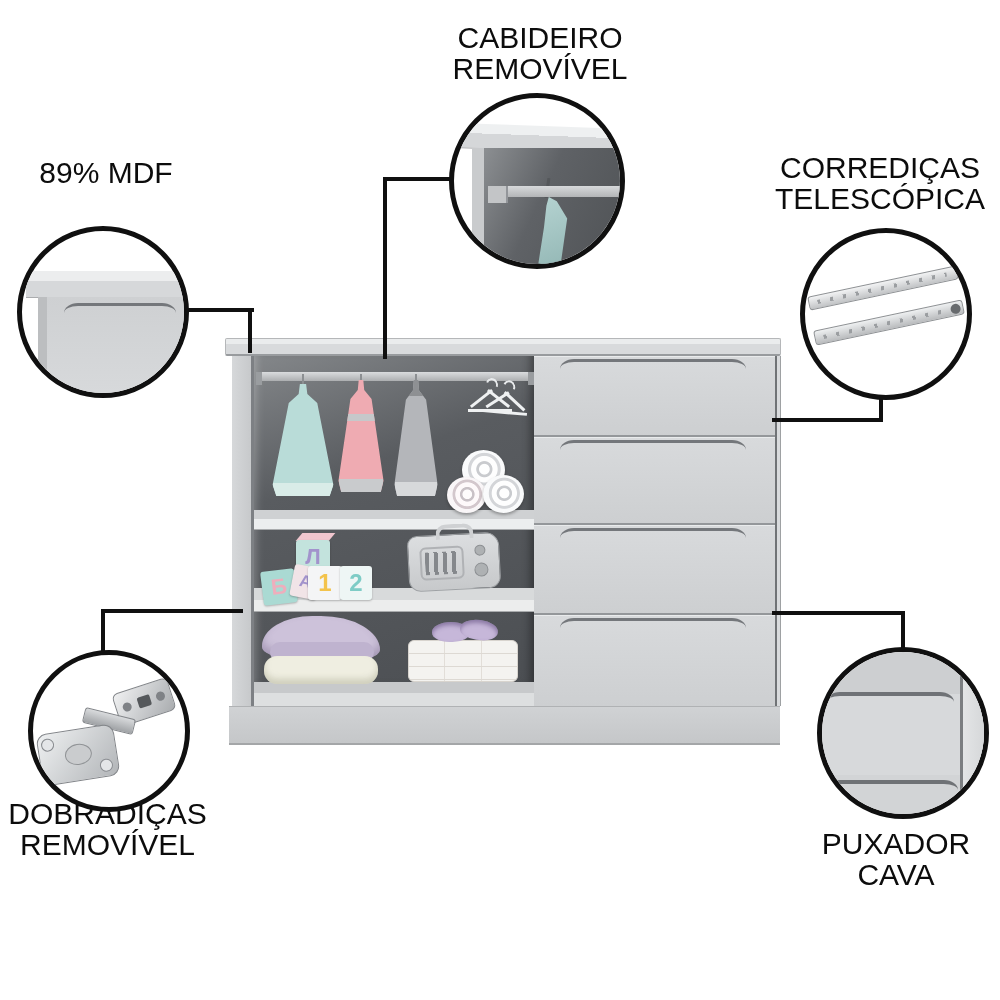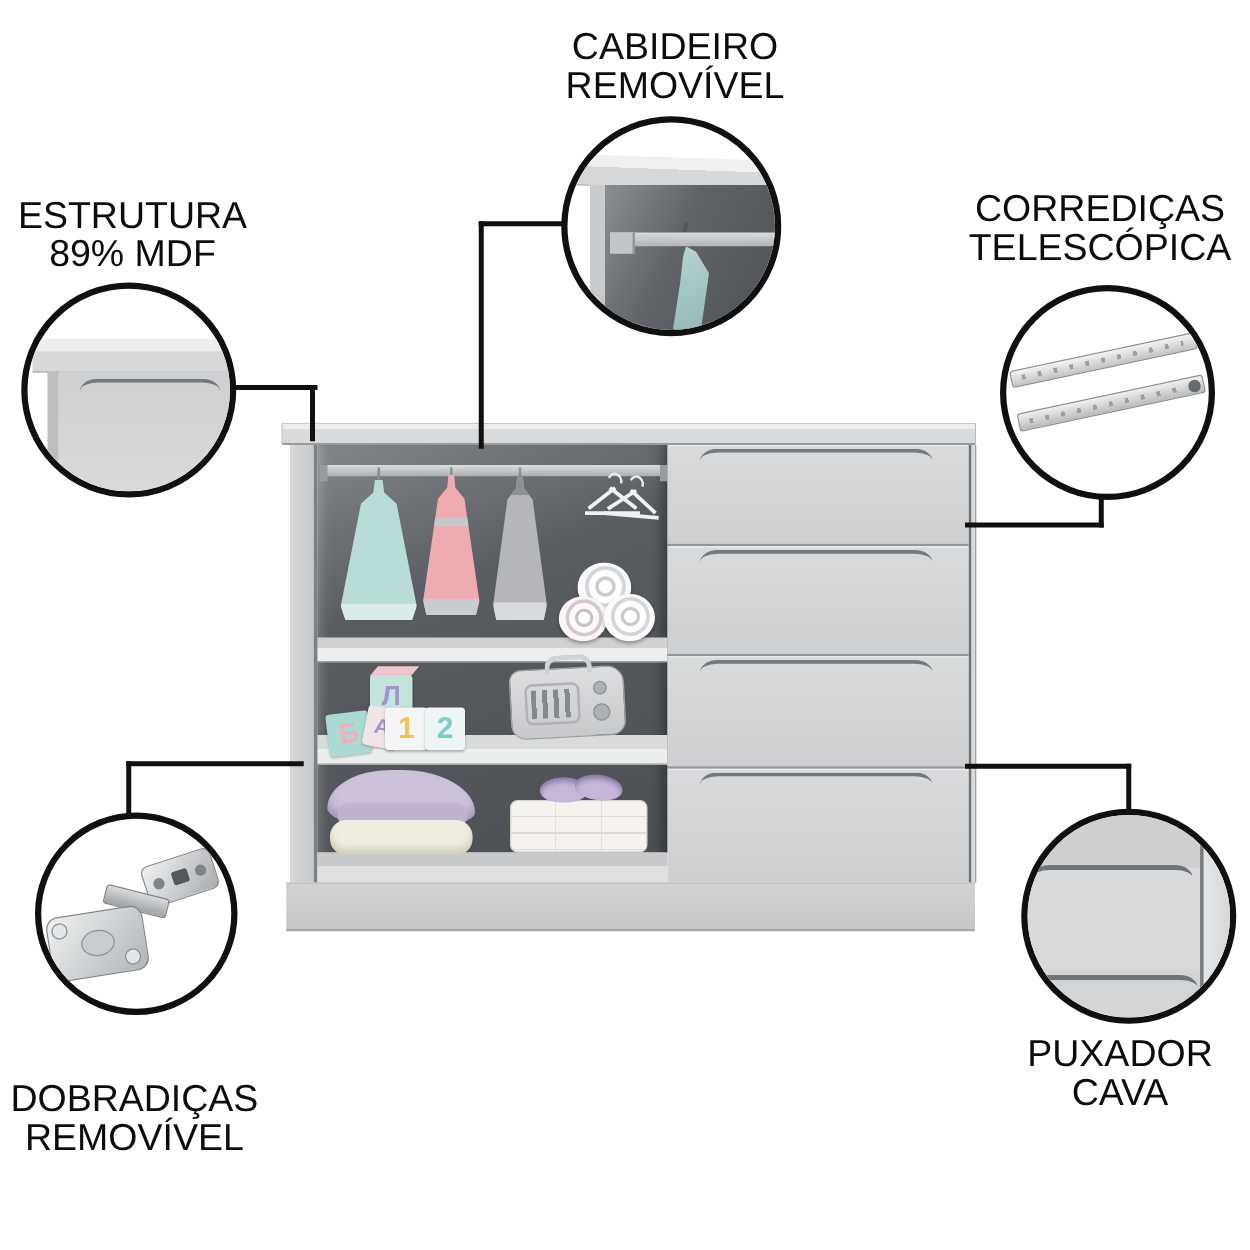--- a/index.html
+++ b/index.html
@@ -103,28 +103,27 @@
 </head>
 <body>
 
 <div class="stage">
 
   <div class="label" style="left:370px;top:22px;width:340px;">
     <span>CABIDEIRO</span>
     <span>REMOVÍVEL</span>
   </div>
   <div class="label" style="left:0px;top:157px;width:212px;">
-    <span>ESTRUTURA</span>
     <span>89% MDF</span>
   </div>
   <div class="label" style="left:755px;top:152px;width:250px;">
     <span>CORREDIÇAS</span>
     <span>TELESCÓPICA</span>
   </div>
-  <div class="label" style="left:0px;top:864px;width:215px;">
+  <div class="label" style="left:0px;top:798px;width:215px;">
     <span>DOBRADIÇAS</span>
     <span>REMOVÍVEL</span>
   </div>
   <div class="label" style="left:776px;top:828px;width:240px;">
     <span>PUXADOR</span>
     <span>CAVA</span>
   </div>
 
   <div>
     <div class="abs top-panel"></div>

